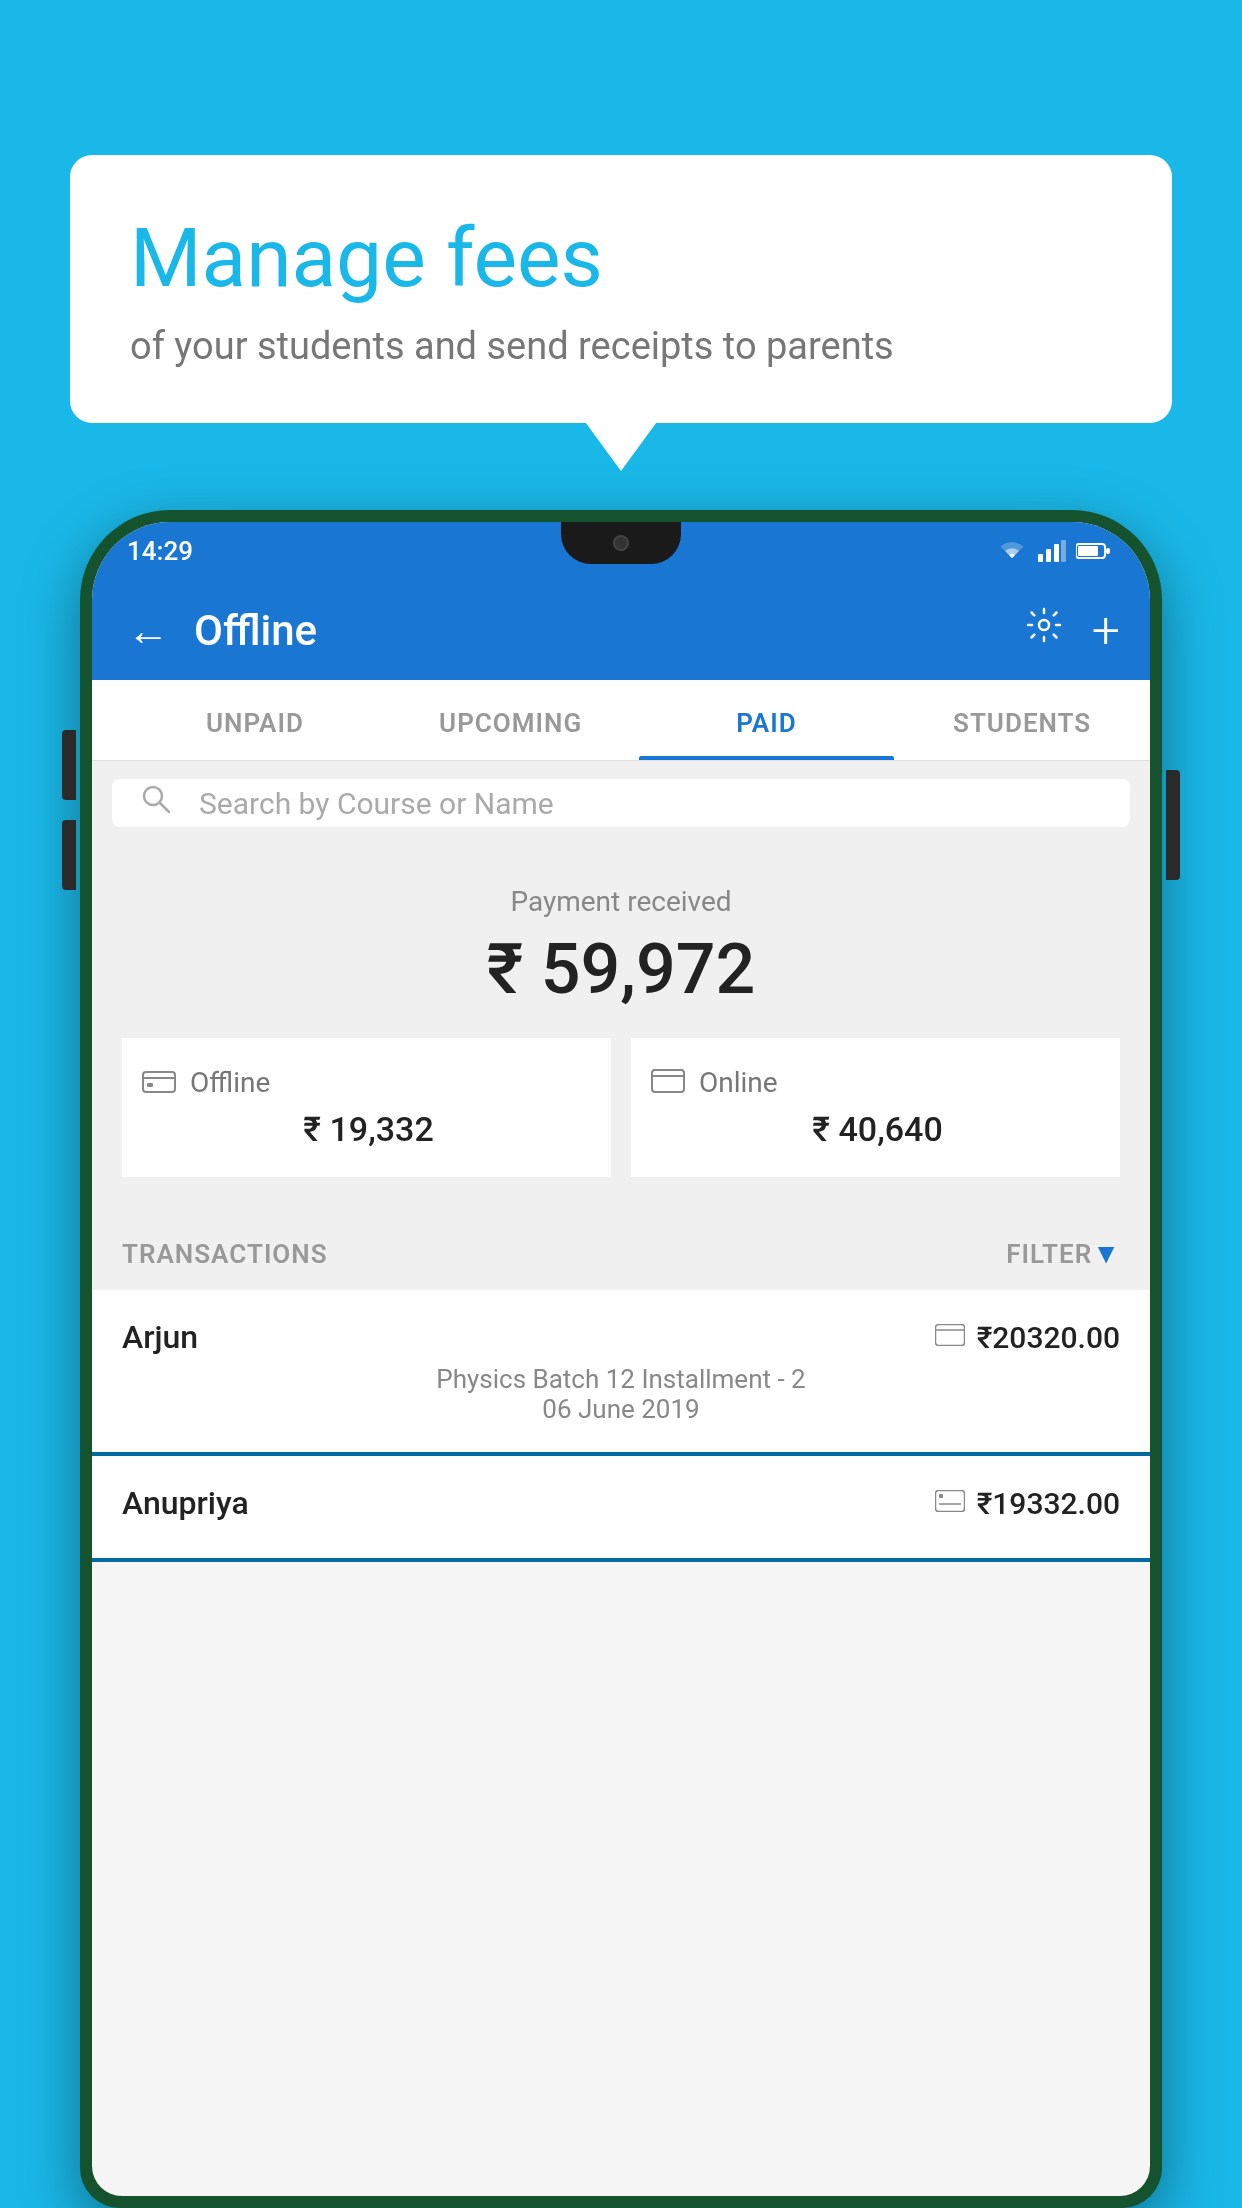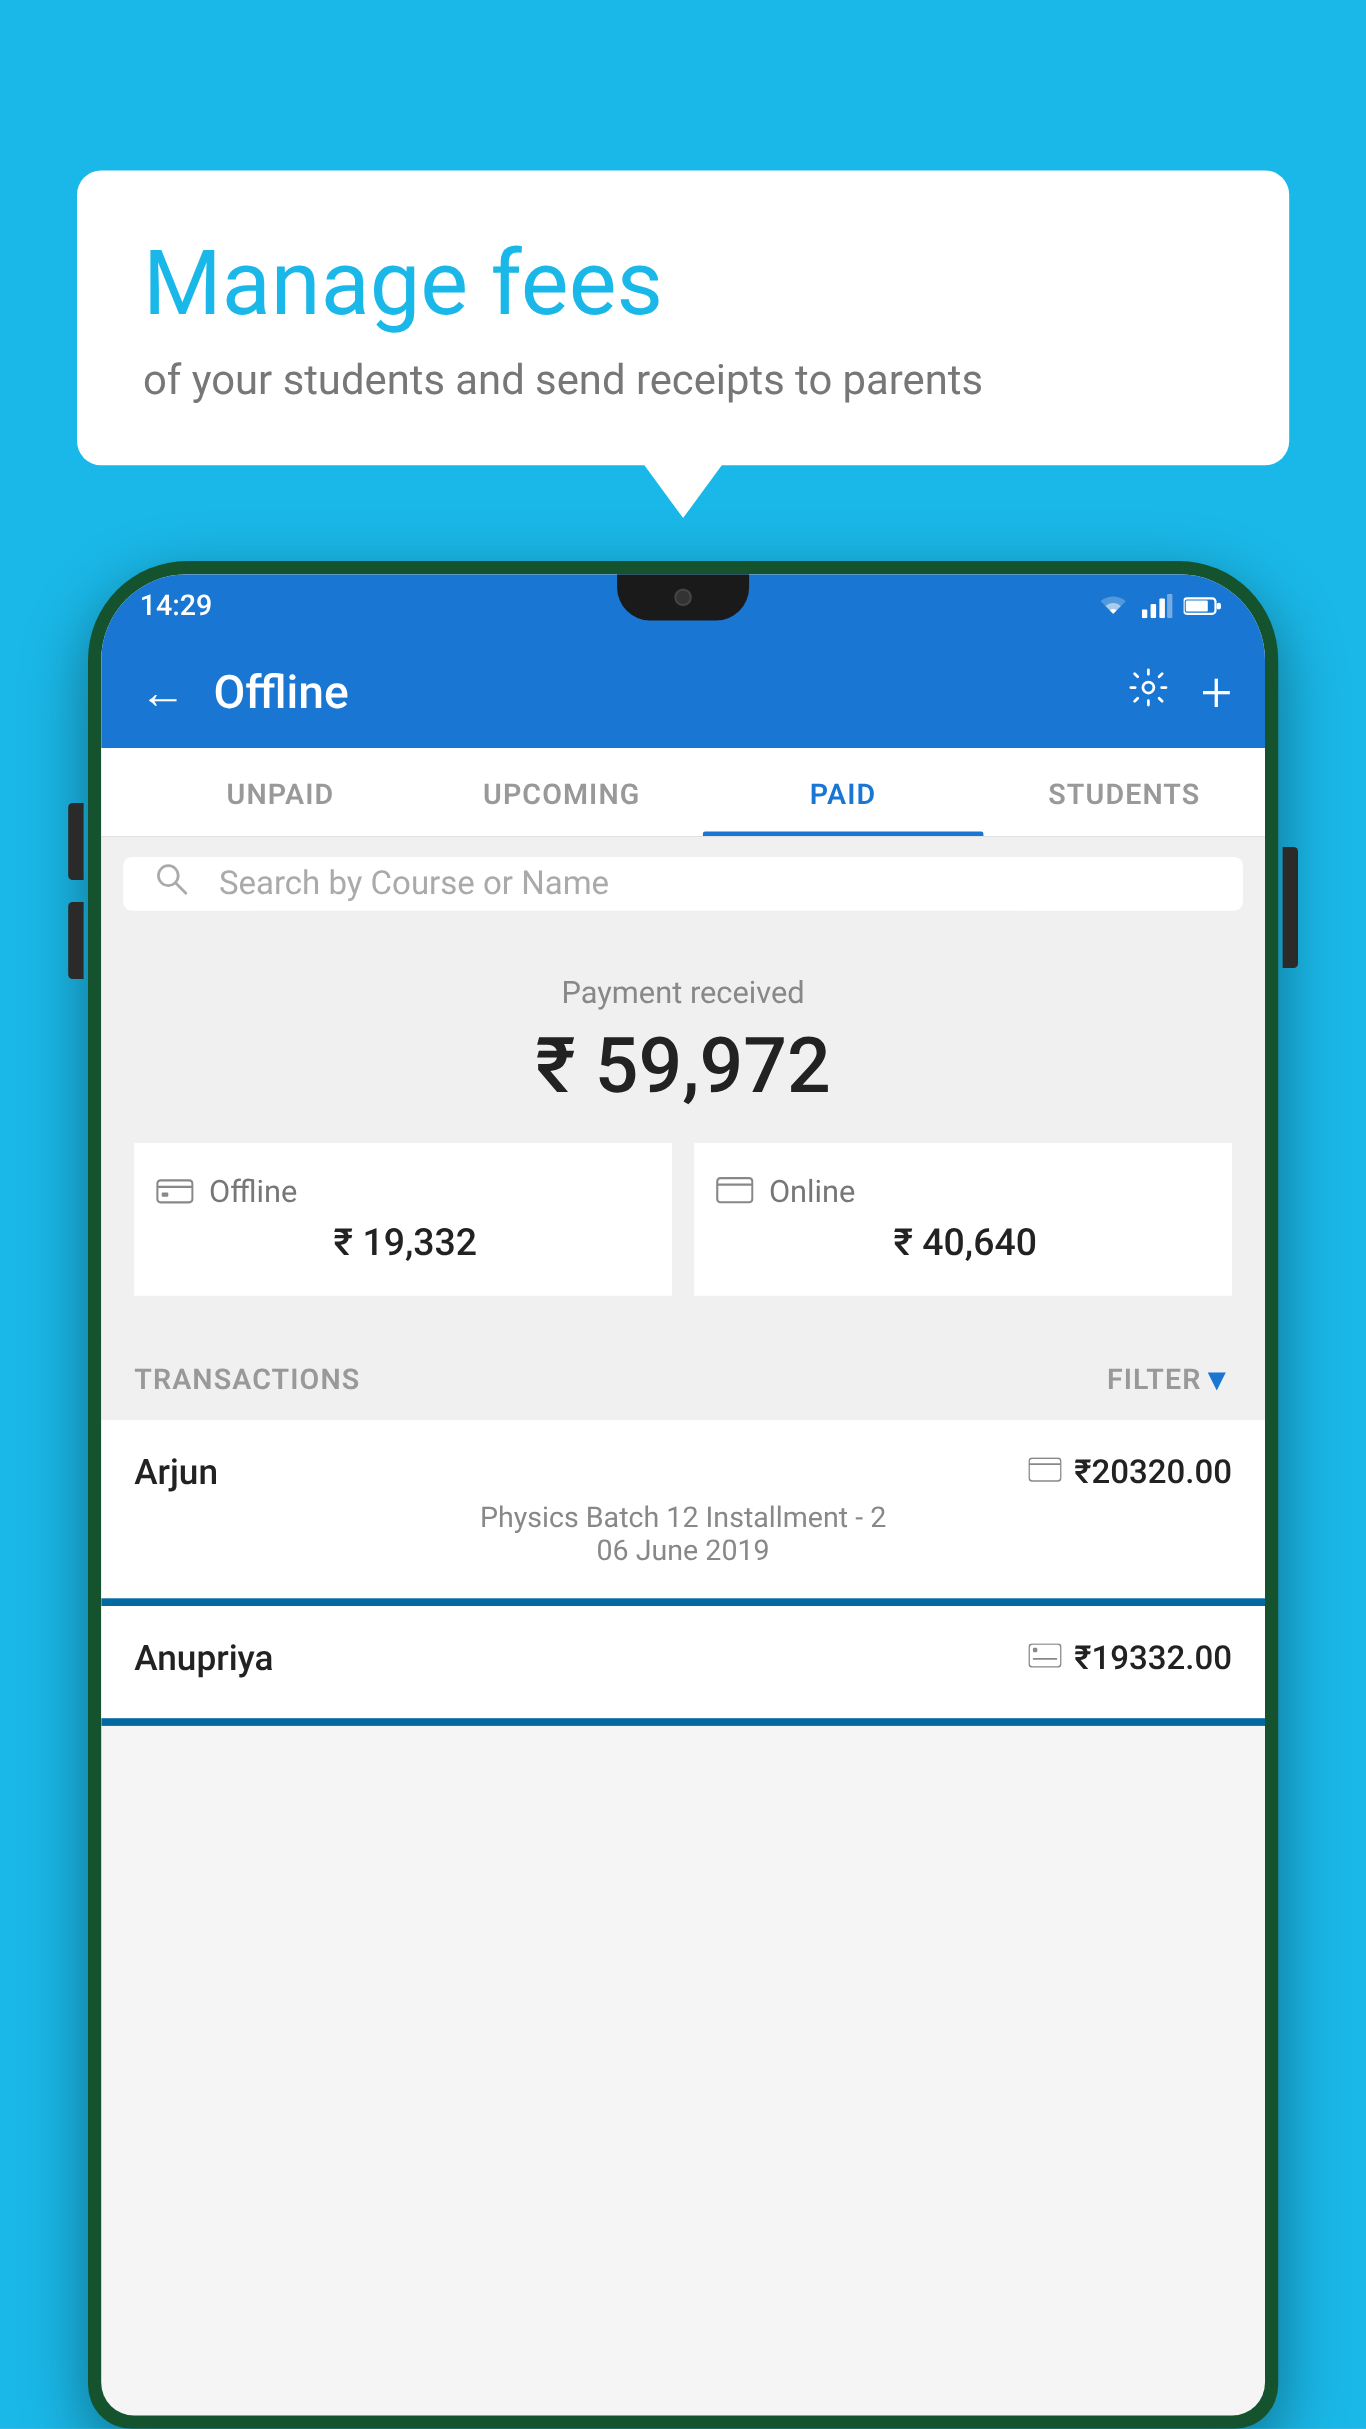--- a/index.html
+++ b/index.html
@@ -303,21 +303,21 @@
 
     .filter-icon {
       color: #1976d2;
       font-size: 28px;
     }
 
     
     .transaction-row {
       background: white;
       padding: 28px 30px;
-      border-bottom: 7px solid #0369a1;
+      border-bottom: 4px solid #0369a1;
     }
 
     .transaction-top {
       display: flex;
       justify-content: space-between;
       align-items: center;
       margin-bottom: 8px;
     }
 
     .transaction-name {

